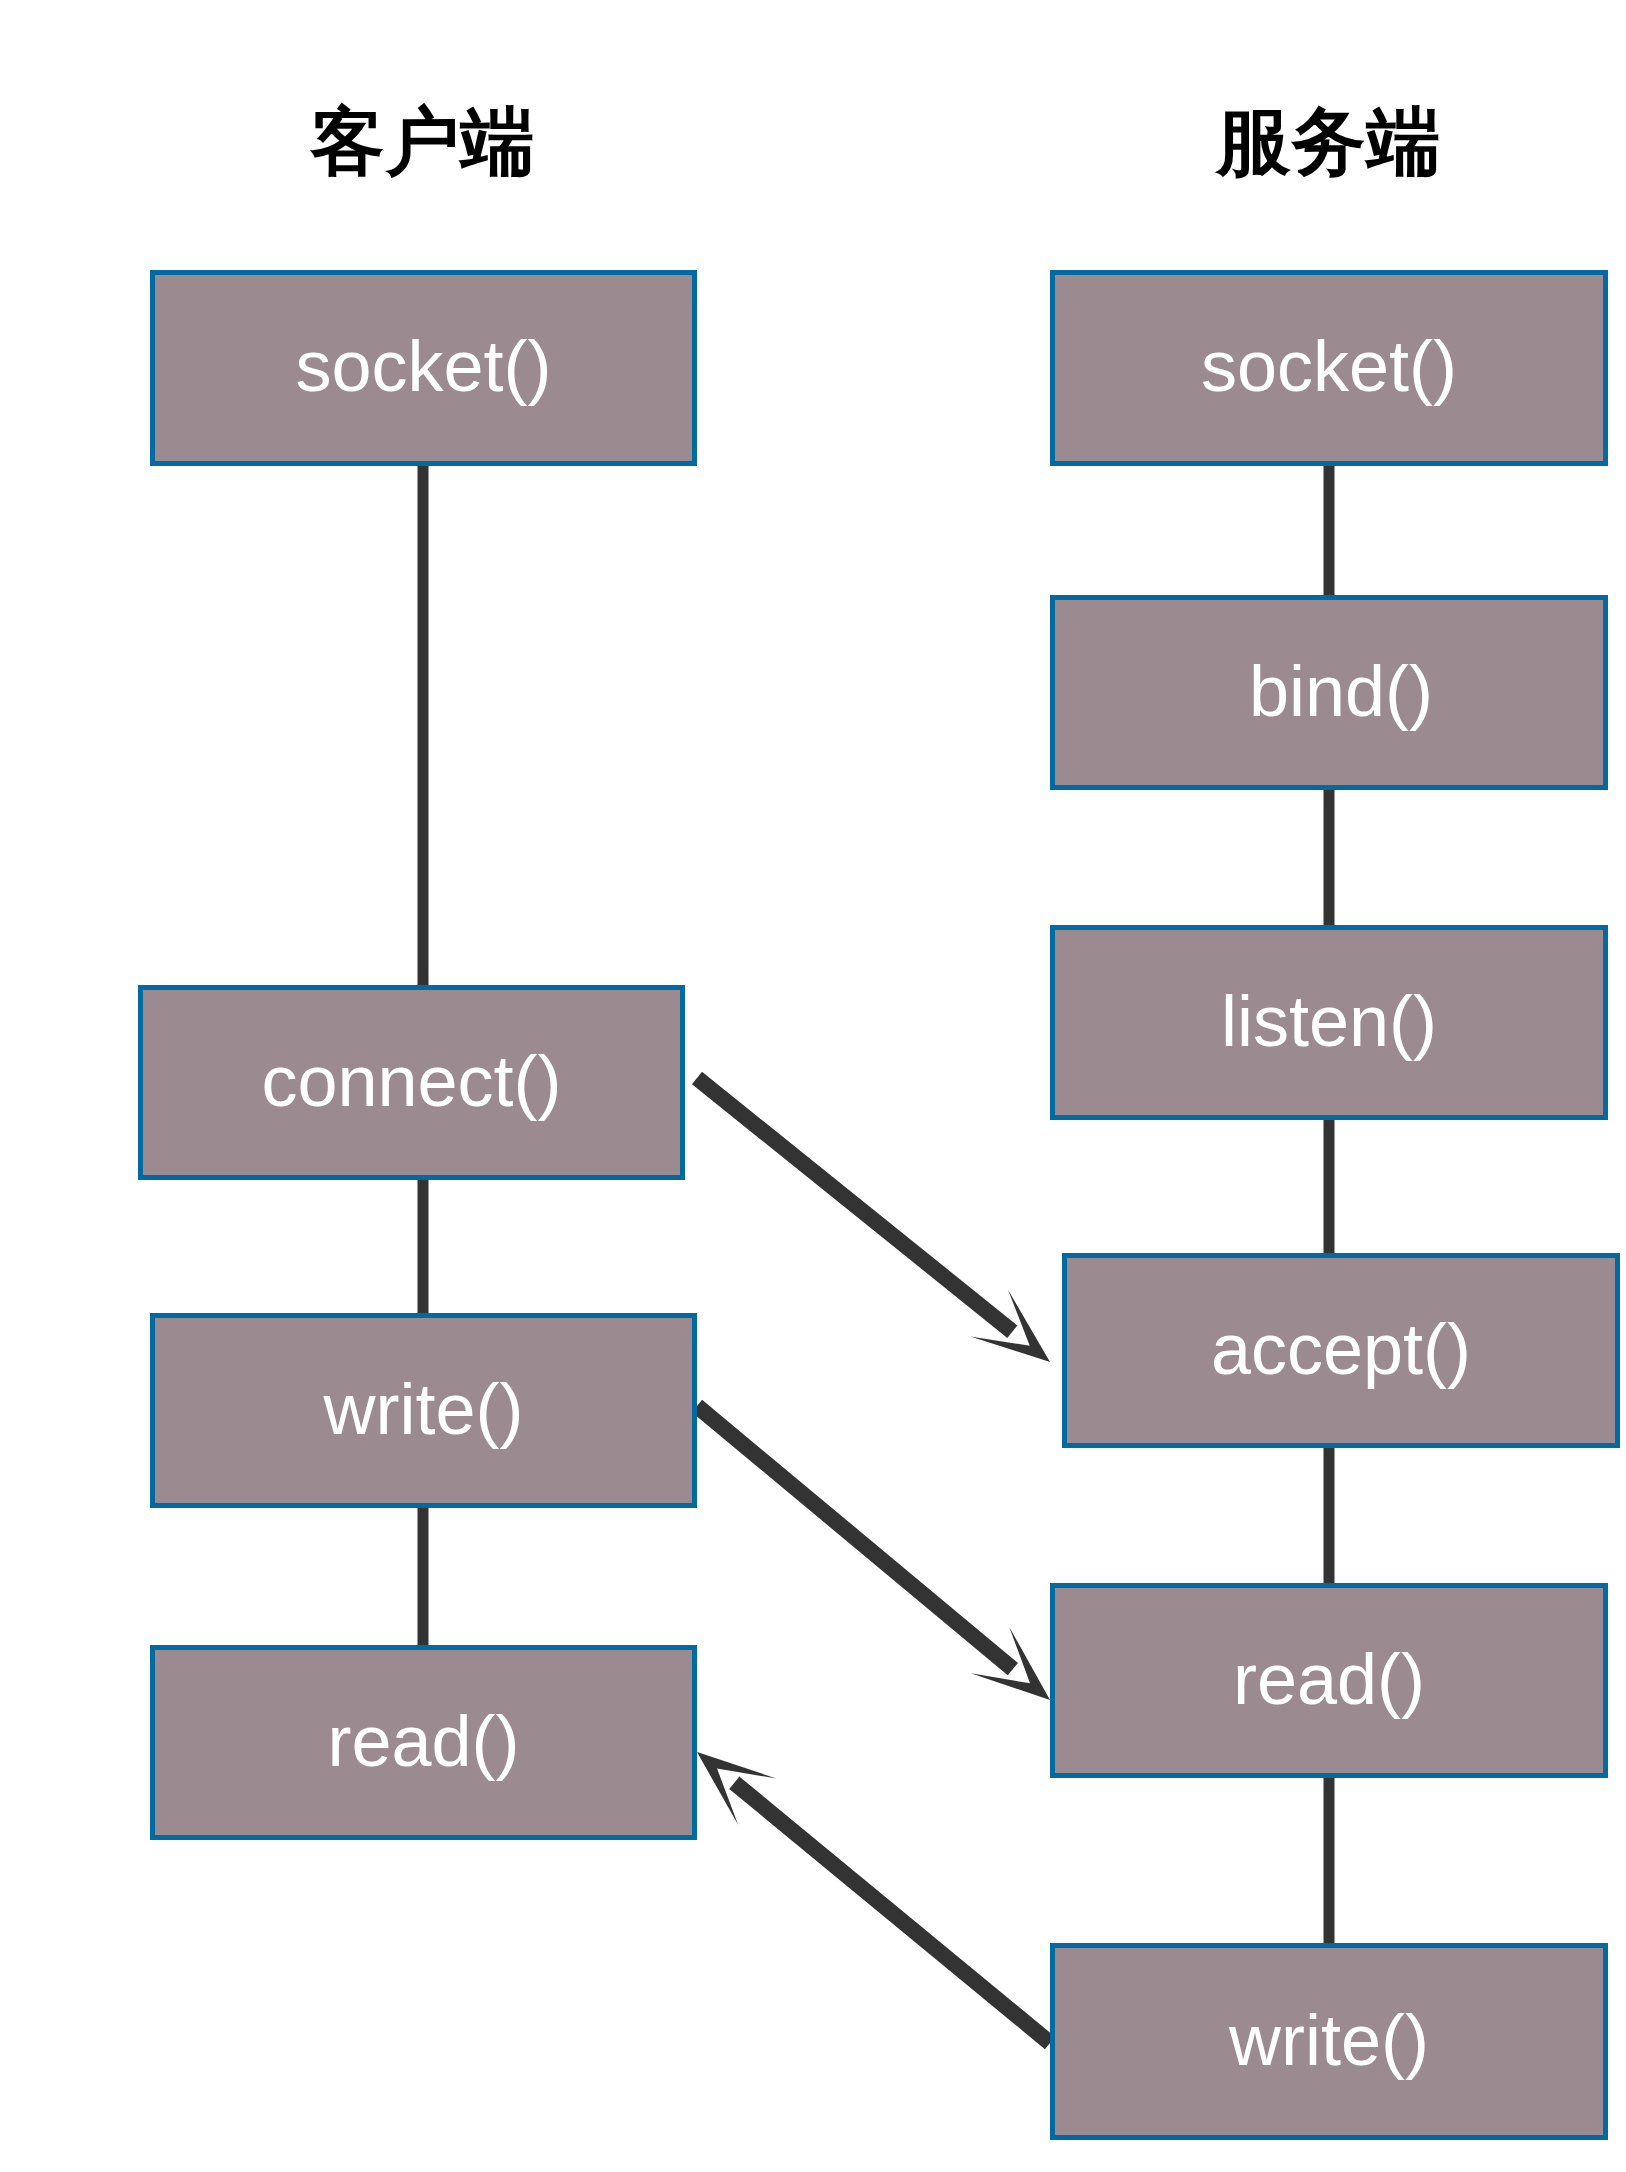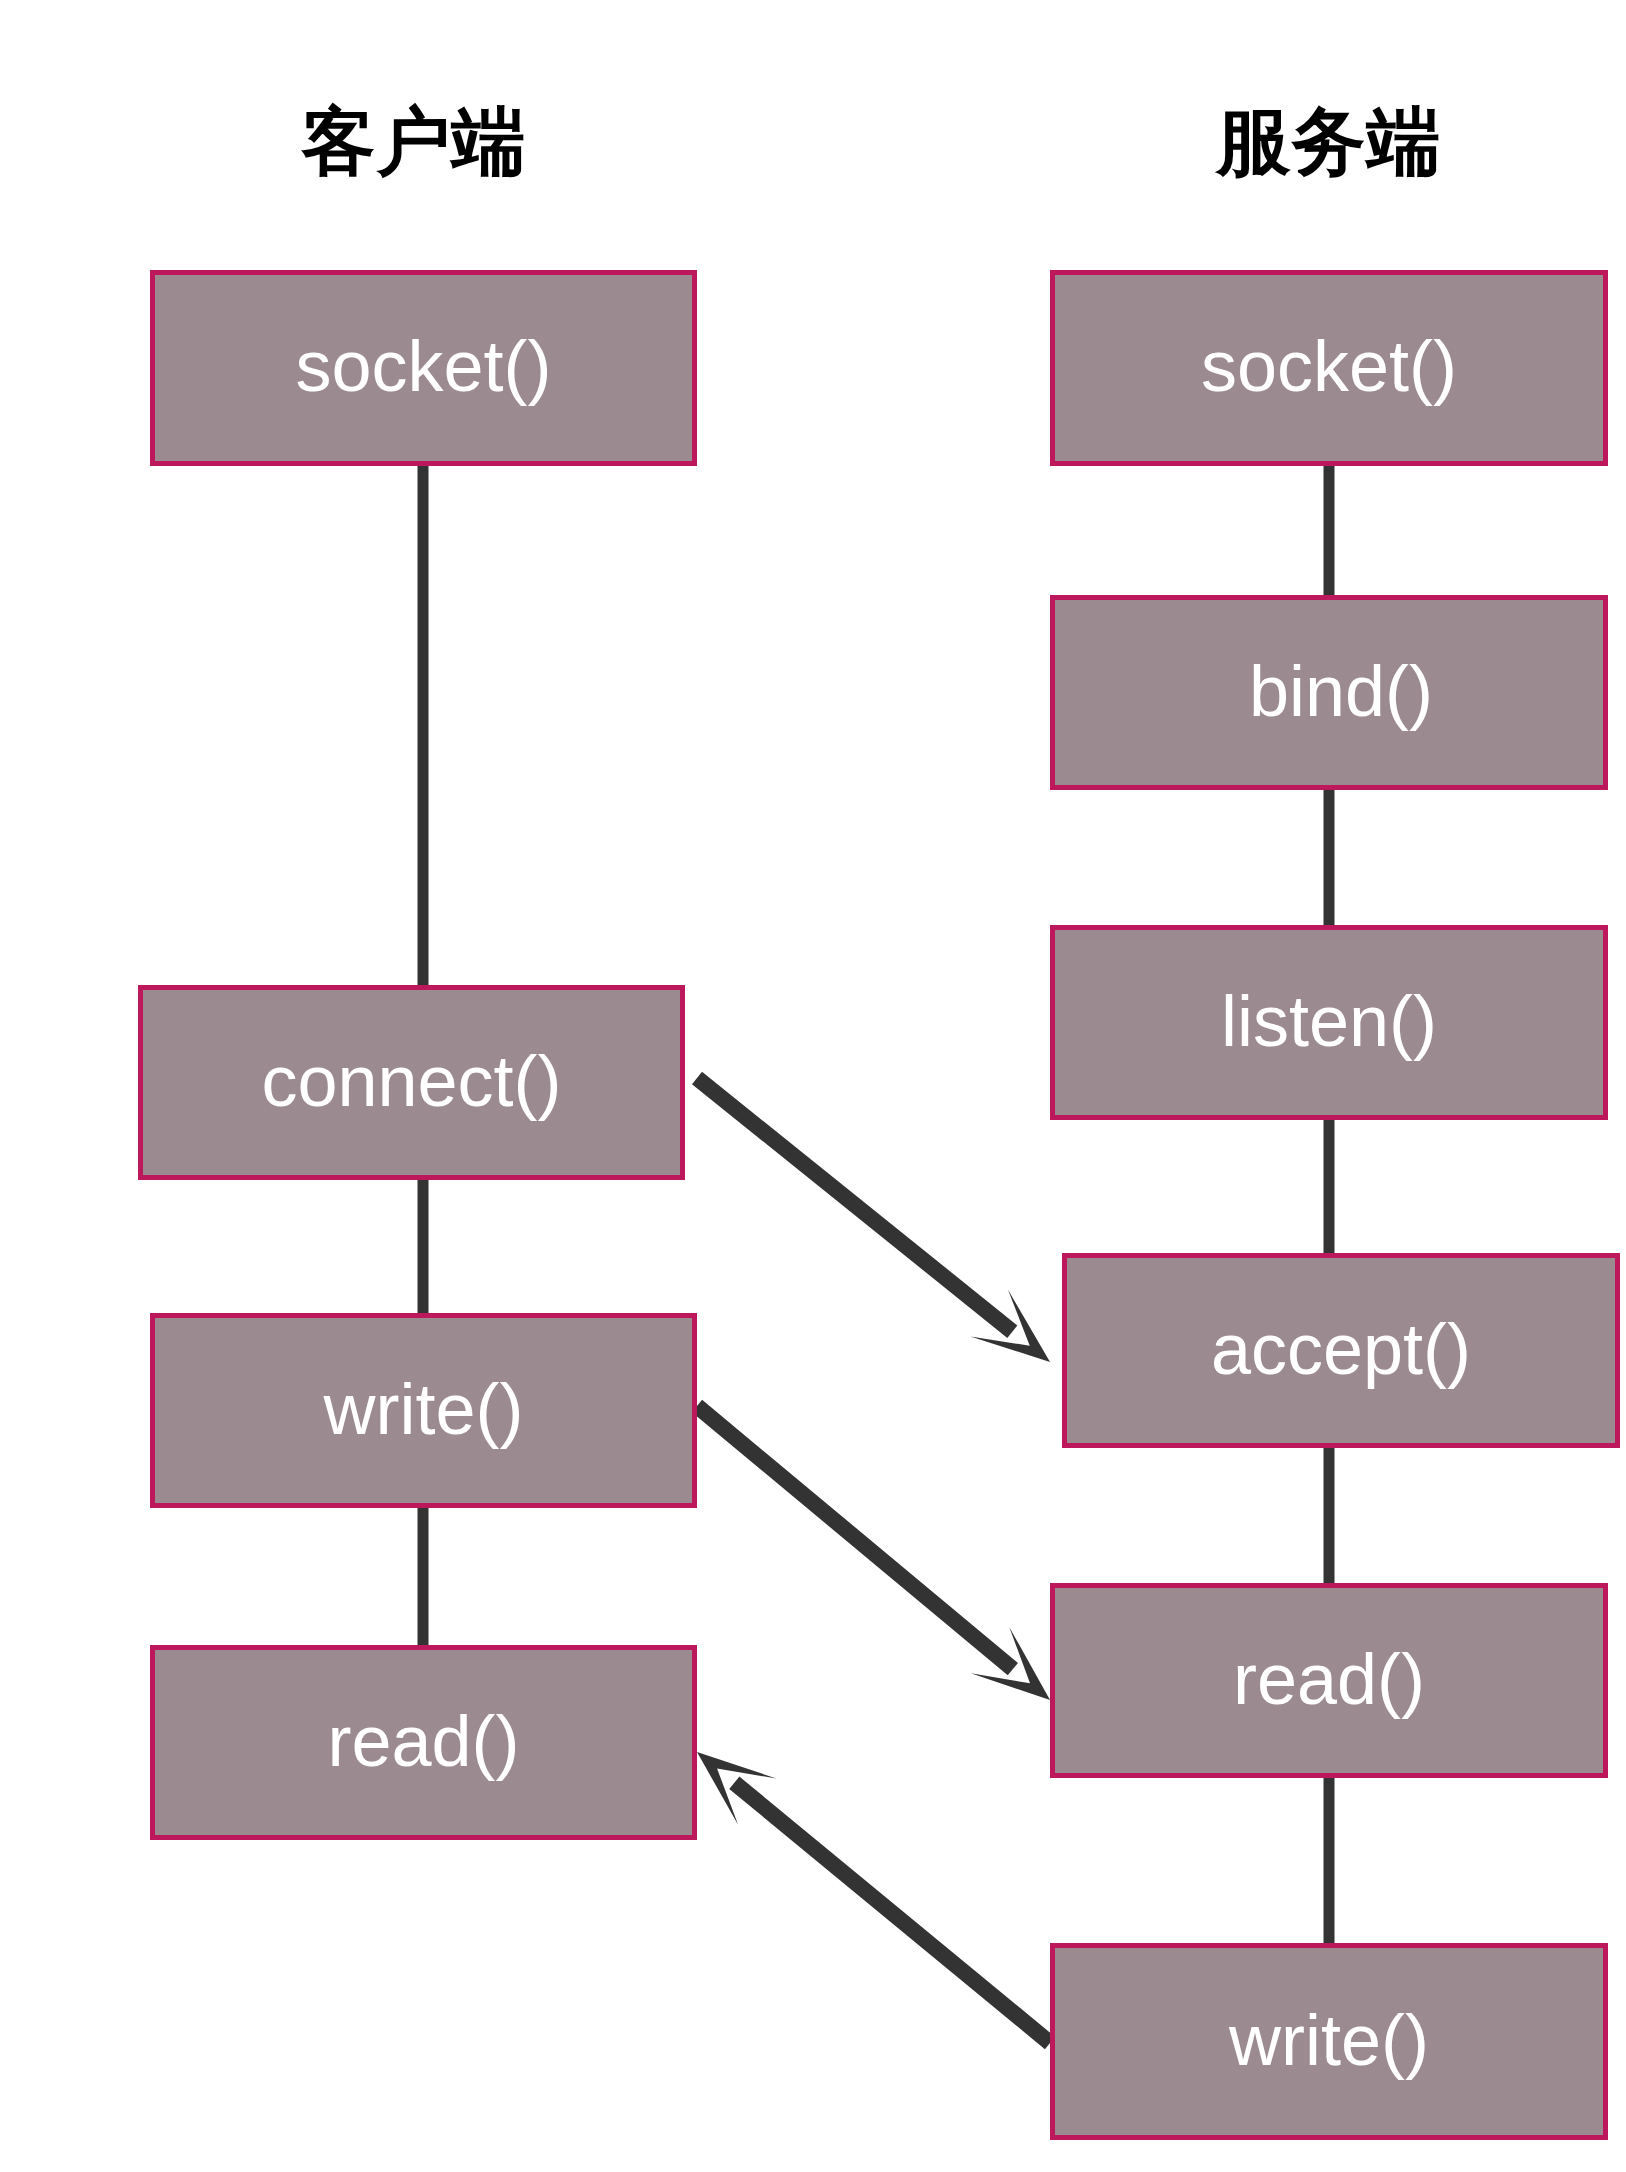--- a/index.html
+++ b/index.html
@@ -22,21 +22,21 @@
     color: #000000;
     font-size: 74px;
     line-height: 1;
     white-space: nowrap;
     letter-spacing: 1px;
   }
   .node {
     position: absolute;
     box-sizing: border-box;
     background: #9b8a90;
-    border: 5px solid #be185d;
+    border: 5px solid #0369a1;
     display: flex;
     align-items: center;
     justify-content: center;
     color: #ffffff;
     font-size: 72px;
     line-height: 1;
     white-space: nowrap;
   }
   .node .node-label {
     display: block;
@@ -61,21 +61,21 @@
   }
   .msg-head {
     fill: #333333;
   }
 </style>
 </head>
 <body>
 
 <div id="canvas">
 
-  <div class="col-title" id="title-client" style="left: 114px; top: 105px; width: 600px;">客户端</div>
+  <div class="col-title" id="title-client" style="left: 123px; top: 105px; width: 600px;">客户端</div>
 
   <div class="col-title" id="title-server" style="left: 1029px; top: 105px; width: 600px;">服务端</div>
 
   <svg id="links" viewBox="0 0 1626 2172">
     <g id="vconns">
         <line x1="423" y1="466" x2="423" y2="985" class="vconn"></line>
         <line x1="423" y1="1180" x2="423" y2="1313" class="vconn"></line>
         <line x1="423" y1="1508" x2="423" y2="1645" class="vconn"></line>
         <line x1="1329" y1="466" x2="1329" y2="595" class="vconn"></line>
         <line x1="1329" y1="790" x2="1329" y2="925" class="vconn"></line>

